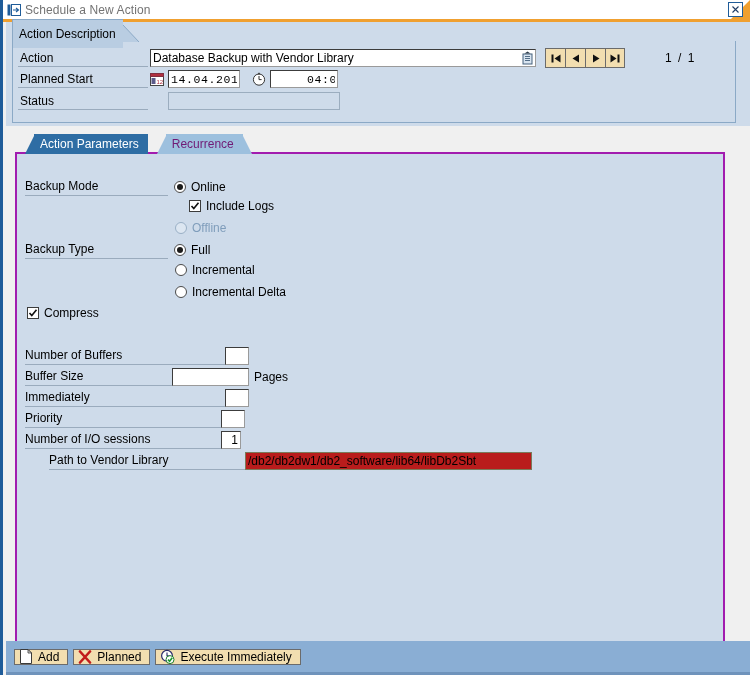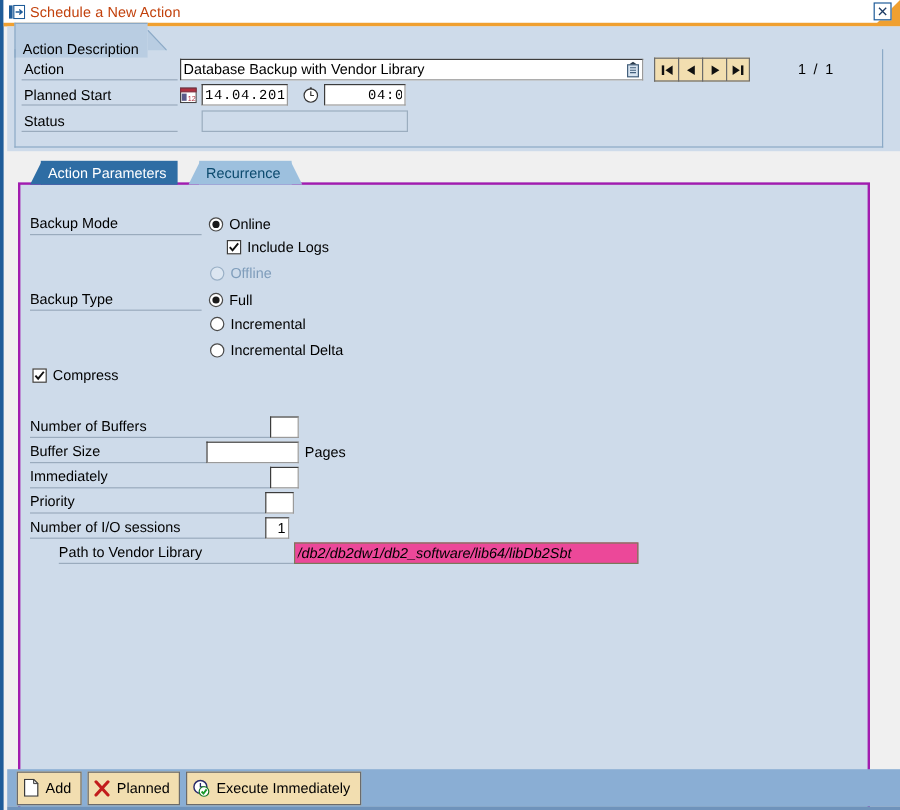--- a/index.html
+++ b/index.html
@@ -25,21 +25,21 @@
   .titlebar {
     position: relative;
     height: 19px;
     background: #ffffff;
     display: flex; align-items: center;
     padding-left: 4px;
     box-sizing: border-box;
   }
   .title-icon { width: 14px; height: 12px; margin-right: 4px; flex: 0 0 auto; }
   .title-text {
-    font-size: 12px; color: #c2410c; white-space: nowrap;
+    font-size: 12px; color: #737373; white-space: nowrap;
     letter-spacing: .1px;
   }
   .close-btn {
     position: absolute; right: 7px; top: 2px;
     width: 13px; height: 13px;
     border: 1px solid #1f5c99;
     background: #ffffff;
     display: flex; align-items: center; justify-content: center;
     cursor: pointer;
   }
@@ -64,21 +64,21 @@
     position: absolute; left: 6px; top: 3px;
     height: 17px;
     display: flex; align-items: center;
   }
   .grp-tab-body {
     background: #b9cde2;
     border-top: 1px solid #8ba9c6;
     border-left: 1px solid #8ba9c6;
     height: 29px;
     padding: 0 7px 0 6px;
-    display: flex; align-items: flex-end;
+    display: flex; align-items: center;
     font-size: 12px; color: #000;
     box-sizing: border-box;
   }
   .grp-tab-slope {
     width: 16px; height: 17px;
   }
   .grp-box {
     position: absolute; left: 6px; top: 19px;
     width: 724px; height: 82px;
     border: 1px solid #8ba9c6; border-top: none;
@@ -110,21 +110,21 @@
   }
   .sap-input.mono {
     font-family: "Liberation Mono", monospace;
     font-size: 11.5px;
     letter-spacing: .6px;
   }
   .sap-input.readonly {
     background: #cedbea;
     border: 1px solid #9badbf;
   }
-  .sap-input.yellow { background: #ec4899; border: 1px solid #7a7a5a; font-style: italic; }
+  .sap-input.yellow { background: #b91c1c; border: 1px solid #7a7a5a; }
 
   .field-wrap { position: relative; display: inline-block; }
   .vhelp {
     position: absolute; right: 2px; top: 2px;
     width: 13px; height: 14px; cursor: pointer;
   }
 
   .navbtns { display: flex; gap: 0; }
   .navbtn {
     width: 20px; height: 20px;
@@ -152,21 +152,21 @@
     display: flex; align-items: center;
     font-size: 12px;
     padding: 0 9px 0 6px;
     cursor: pointer;
     box-sizing: border-box;
     position: relative;
   }
   .tab .slope { position: absolute; left: -9px; top: 0; width: 10px; height: 20px; }
   .tab .slope-r { position: absolute; right: -9px; top: 0; width: 10px; height: 20px; }
   .tab.active { background: #2e6da4; color: #ffffff; margin-left: 9px; }
-  .tab.inactive { background: #9dc0de; color: #0c4a6e; margin-left: 18px; }
+  .tab.inactive { background: #9dc0de; color: #701a75; margin-left: 18px; }
 
   
   .panel {
     position: absolute; left: 12px; top: 152px;
     width: 710px; height: 541px;
     background: #cedbea;
     border: 2px solid #a21caf;
     box-sizing: border-box;
   }
   .panel-inner { position: relative; width: 100%; height: 100%; }
@@ -209,21 +209,21 @@
   .footer {
     position: absolute; left: 3px; top: 641px;
     width: 744px; height: 31px;
     background: #8aaed4;
     box-sizing: border-box;
     display: flex; align-items: center;
     padding-left: 8px;
     gap: 5px;
   }
   .fbtn {
-    height: 28px;
+    height: 16px;
     background: #f2deb0;
     border: 1px solid #6b6b6b;
     display: flex; align-items: center;
     padding: 0 8px 0 4px;
     gap: 5px;
     font-size: 12px;
     color: #000;
     cursor: pointer;
     box-sizing: border-box;
   }

